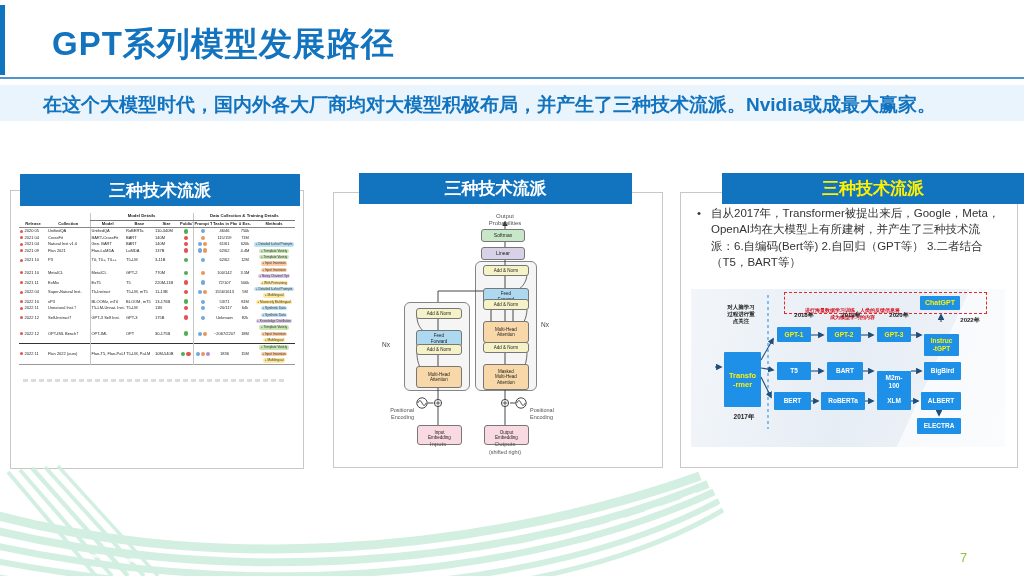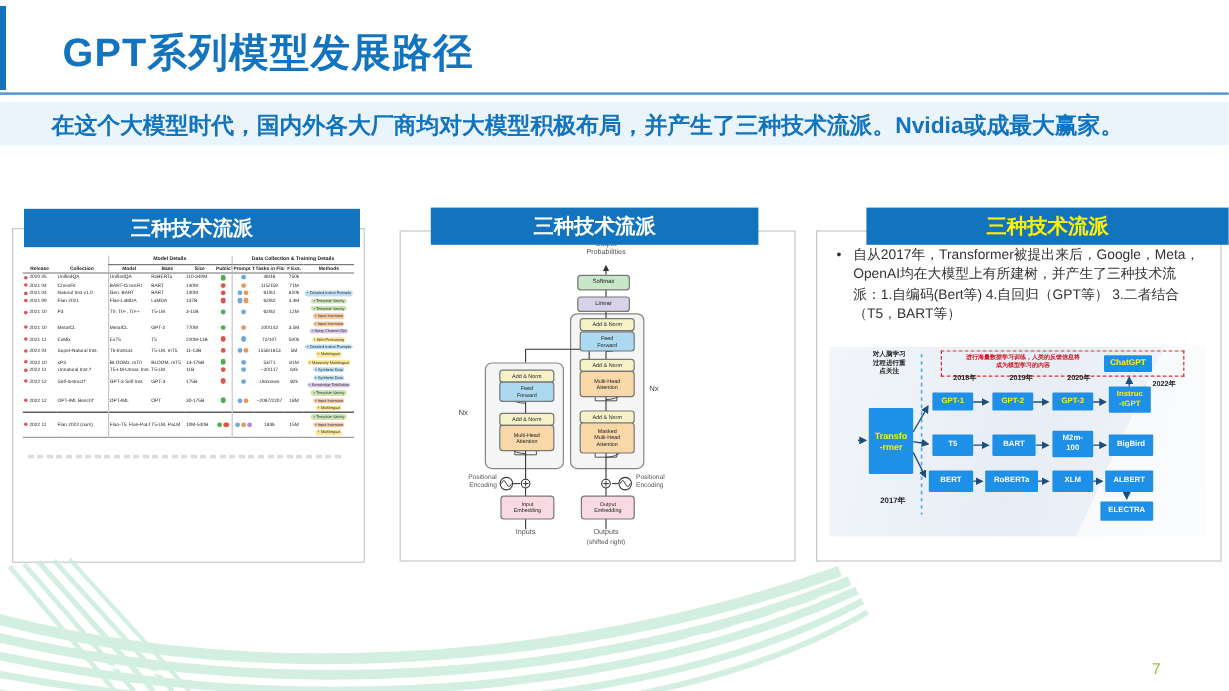--- a/index.html
+++ b/index.html
@@ -40,21 +40,21 @@
   td.methods{white-space:normal;line-height:1.1;}
   .pillm{display:inline-block;font-size:3.2px;line-height:1.35;padding:0 1.5px;border-radius:2px;margin:.3px 0;color:#333;white-space:nowrap;}
   .tbl-caption{position:absolute;left:12px;top:188px;width:262px;height:3px;
     background:repeating-linear-gradient(90deg,#DCDCDC 0 5px,transparent 5px 8px);}
   
   .tf{position:absolute;inset:0;}
   .tf svg{position:absolute;left:0;top:0;z-index:1;}
   .tbox{position:absolute;border:1px solid #777;border-radius:3px;display:flex;align-items:center;justify-content:center;
         text-align:center;color:#222;z-index:2;line-height:1.15;}
   .outer{position:absolute;background:#F5F5F5;border:1px solid #858585;border-radius:6px;z-index:0;}
-  .pre{white-space:pre-line;}
+  .pre{white-space:pre-line;margin-top:12px;}
   .tlabel{position:absolute;color:#555;text-align:center;z-index:3;line-height:1.2;}
   .bg-sm{background:#C7E7C8;} .bg-ln{background:#D8D2E9;} .bg-an{background:#F5F2C8;}
   .bg-ff{background:#ACD9F0;} .bg-mh{background:#F8D8A8;} .bg-em{background:#F9D9E2;}
   
   .bullet-block{position:absolute;left:16px;top:12px;width:304px;font-size:11.5px;line-height:1.42;color:#333;display:flex;z-index:2;}
   .bullet-dot{width:14px;flex:none;}
   .tl{position:absolute;left:10px;top:96px;width:314px;height:158px;
       background:linear-gradient(102deg,#F2F6FA 0%,#E7EDF5 50%,#F1F5FA 100%);overflow:hidden;}
   .tl::after{content:"";position:absolute;right:-20px;top:0;width:200px;height:170px;
       background:linear-gradient(115deg,transparent 52%,rgba(255,255,255,.65) 52%);pointer-events:none;}
@@ -368,21 +368,21 @@
 
     <div class="tlabel" style="left:84px;top:248px;width:40px;font-size:6px;">Inputs</div>
     <div class="tlabel" style="left:146px;top:248px;width:50px;font-size:6px;">Outputs</div>
     <div class="tlabel" style="left:141px;top:256px;width:60px;font-size:5.5px;">(shifted right)</div>
   </div>
 </div>
 
 <div class="panel" id="panel-right">
   <div class="bullet-block">
     <span class="bullet-dot">•</span>
-    <span>自从2017年，Transformer被提出来后，Google，Meta，OpenAI均在大模型上有所建树，并产生了三种技术流派：1.自编码(Bert等) 4.自回归（GPT等） 3.二者结合（T5，BART等）</span>
+    <span>自从2017年，Transformer被提出来后，Google，Meta，OpenAI均在大模型上有所建树，并产生了三种技术流派：6.自编码(Bert等) 2.自回归（GPT等） 3.二者结合（T5，BART等）</span>
   </div>
 
   <div class="tl">
     <svg width="314" height="158" viewBox="0 0 314 158">
       <defs>
         <marker id="abl" markerWidth="6" markerHeight="6" refX="4.5" refY="3" orient="auto">
           <path d="M0,0L6,3L0,6z" fill="#1F4E79"></path>
         </marker>
       </defs>
       <path d="M77,6 V140" stroke="#58A8EA" stroke-width="1.4" stroke-dasharray="3,3" fill="none"></path>

